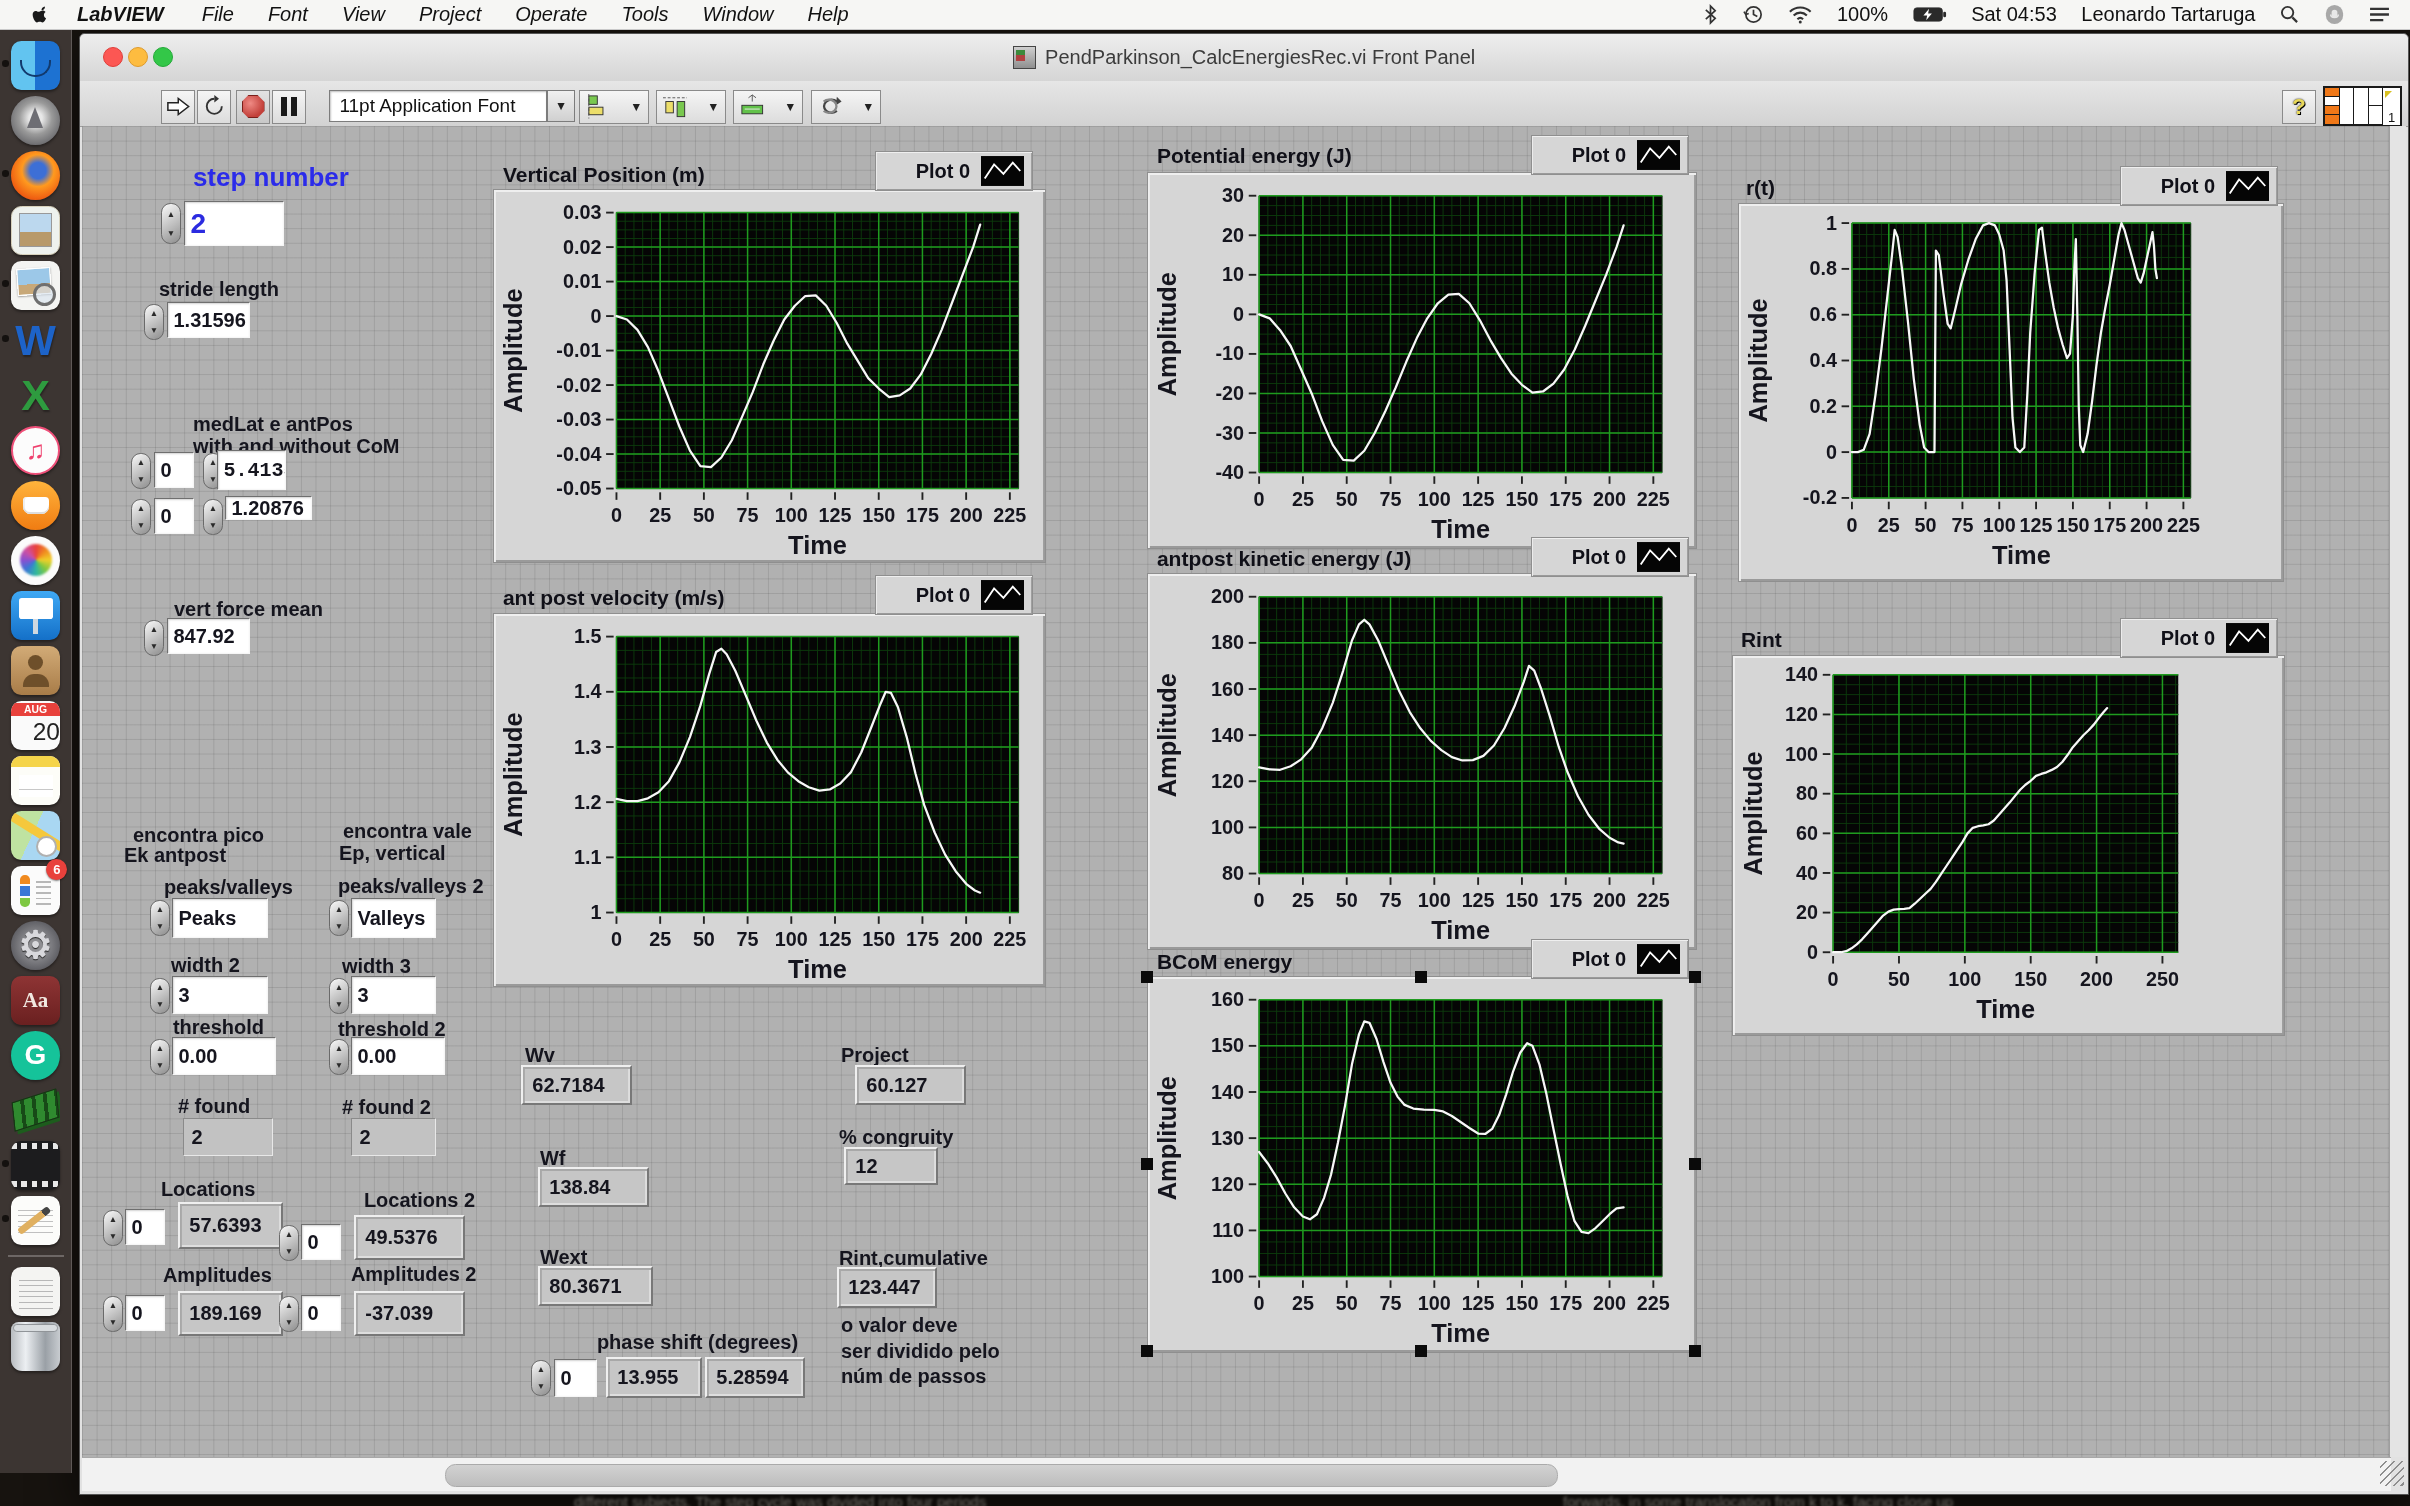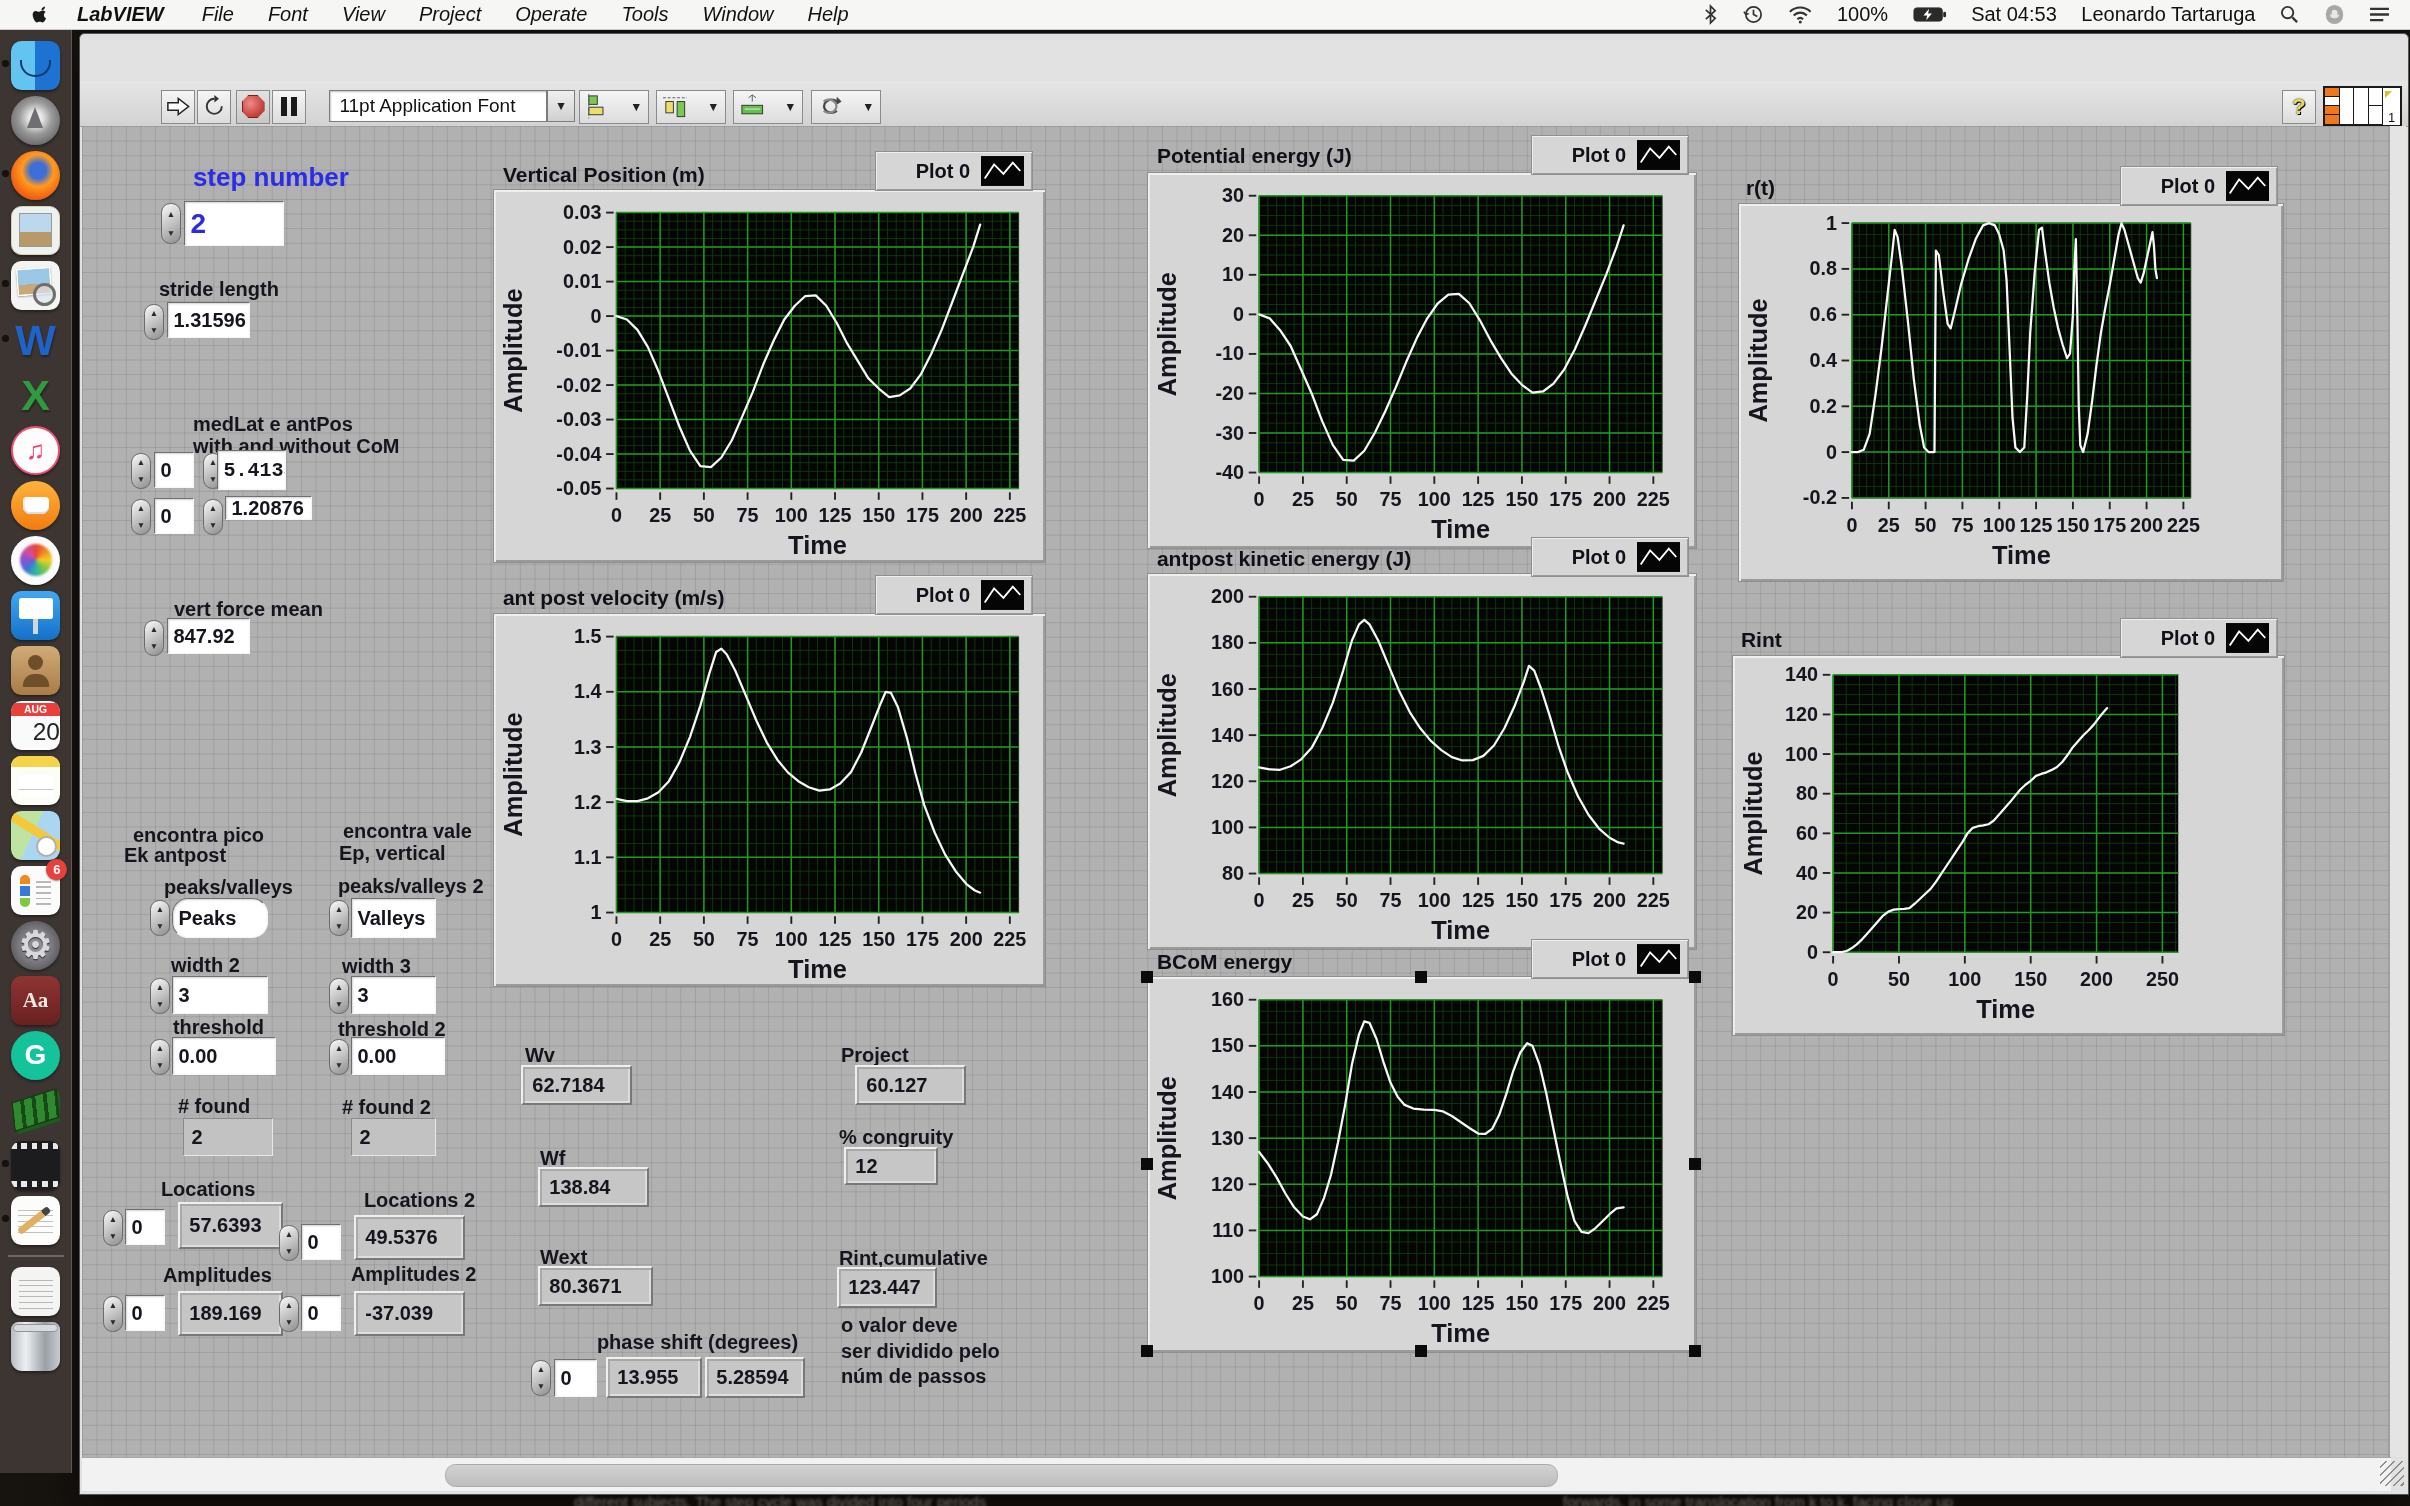--- a/index.html
+++ b/index.html
@@ -289,20 +289,27 @@
       <div class="dock-item">
         <div class="di di-documents"></div>
       </div>
       <div class="dock-item">
         <div class="di di-trash"></div>
       </div>
     </div>
 
   <div id="lvwin">
 
+    <div id="titlebar">
+      <span class="tl" id="tl-close"></span>
+      <span class="tl" id="tl-min"></span>
+      <span class="tl" id="tl-max"></span>
+      <span id="vi-icon"></span>
+      <span id="title-text">PendParkinson_CalcEnergiesRec.vi Front Panel</span>
+    </div>
 
     <div id="toolbar">
       <div class="tb-btn" style="left:81px;">
           <svg width="24.5" height="19" viewBox="0 0 26 20">
             <path d="M2 6 L13 6 L13 1.5 L24 10 L13 18.5 L13 14 L2 14 Z" fill="#fdfdfd" stroke="#222" stroke-width="1.6"></path>
           </svg>
         </div>
       <div class="tb-btn" style="left:117px;">
           <svg width="22.6" height="22.6" viewBox="0 0 24 24">
             <path d="M20 12 A8 8 0 1 1 12 4" fill="none" stroke="#333" stroke-width="2"></path>
@@ -421,21 +428,21 @@
         </div>
       <div class="ctl-white" style="left:85px;top:492px;width:83px;height:36px;">847.92</div>
 
       <div class="lbl" style="left:51px;top:698px;">encontra pico</div>
       <div class="lbl" style="left:42px;top:718px;">Ek antpost</div>
       <div class="lbl" style="left:82px;top:750px;">peaks/valleys</div>
       <div class="spin" style="left:68px;top:774px;">
           <span>▲</span>
           <span>▼</span>
         </div>
-      <div class="ctl-white" style="left:90px;top:772px;width:96px;height:40px;border-radius:16px;">Peaks</div>
+      <div class="ctl-white" style="left:90px;top:772px;width:96px;height:40px;">Peaks</div>
       <div class="lbl" style="left:89px;top:828px;">width 2</div>
       <div class="spin" style="left:68px;top:852px;">
           <span>▲</span>
           <span>▼</span>
         </div>
       <div class="ctl-white" style="left:90px;top:850px;width:96px;height:38px;">3</div>
       <div class="lbl" style="left:91px;top:890px;">threshold</div>
       <div class="spin" style="left:68px;top:913px;">
           <span>▲</span>
           <span>▼</span>

